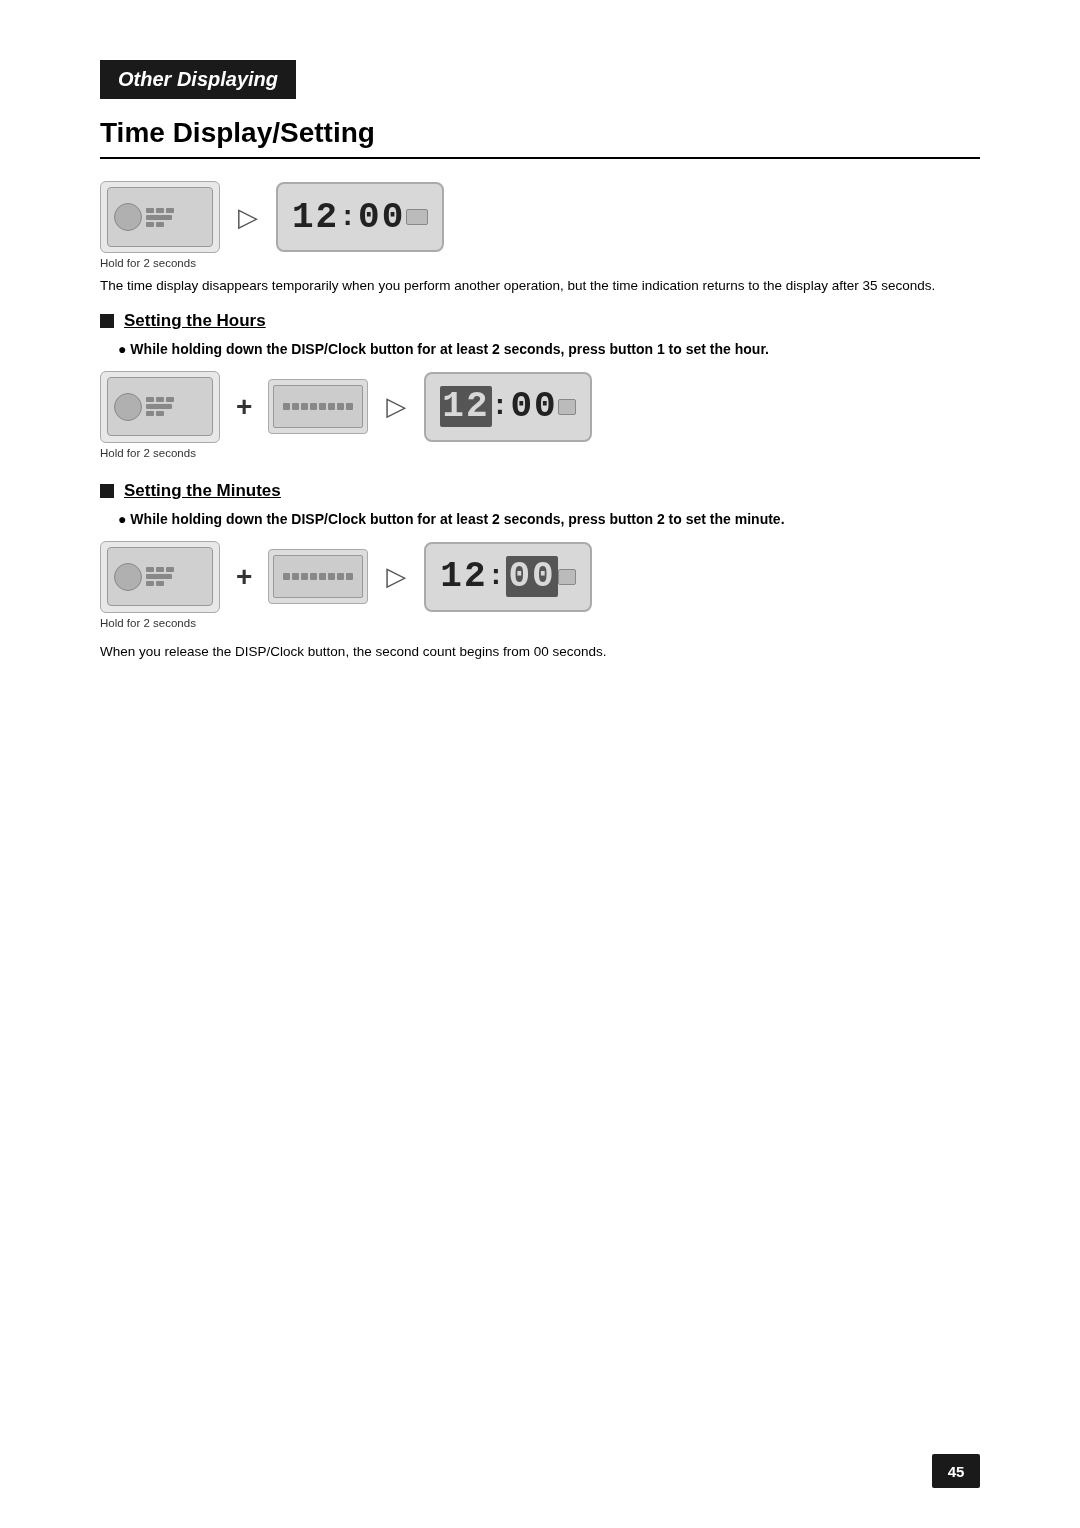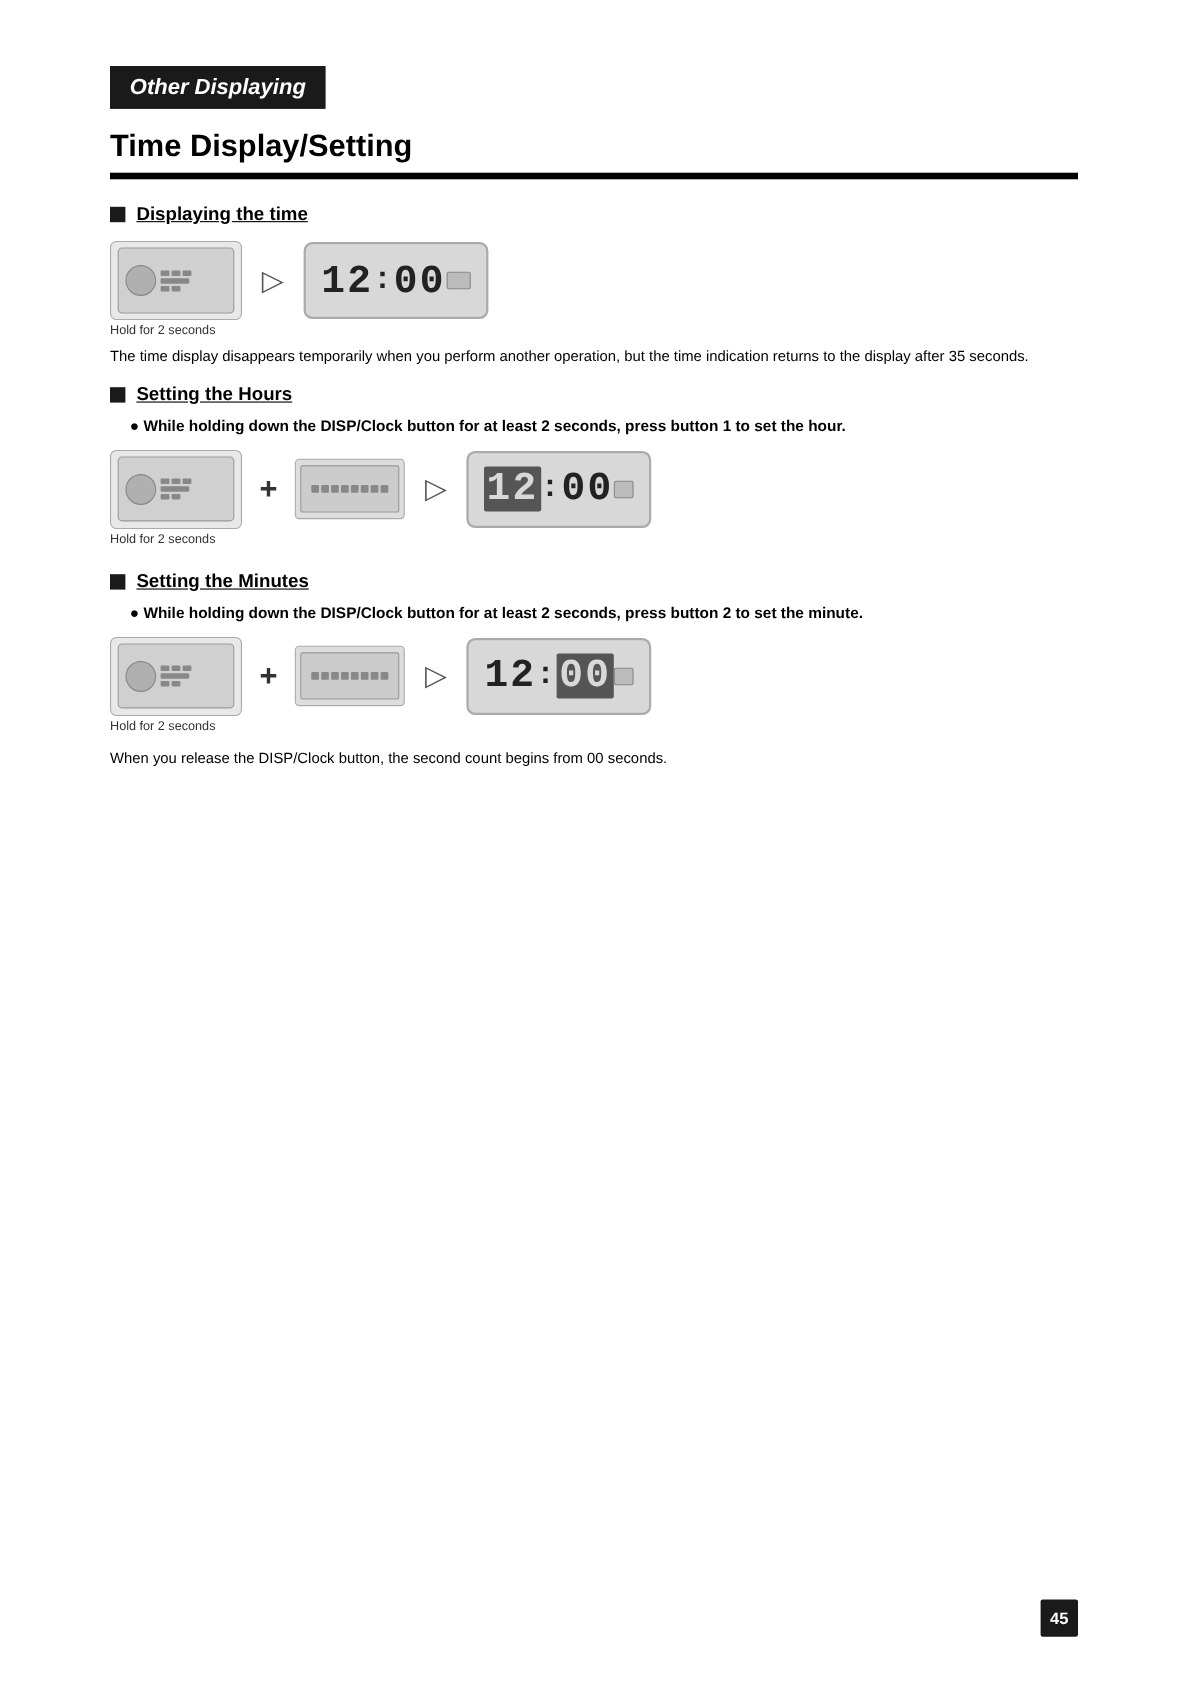--- a/index.html
+++ b/index.html
@@ -26,21 +26,21 @@
       color: #fff;
       font-style: italic;
       font-weight: bold;
       font-size: 20px;
     }
 
     
     .page-title {
       font-size: 28px;
       font-weight: bold;
-      border-bottom: 6px solid #000000;
+      border-bottom: 2px solid #000000;
       padding-bottom: 8px;
       margin-bottom: 22px;
     }
 
     
     .subsection {
       display: flex;
       align-items: center;
       margin-bottom: 10px;
       margin-top: 14px;
@@ -236,21 +236,21 @@
 
     
     .page-number {
       position: absolute;
       bottom: 40px;
       right: 100px;
       background: #1a1a1a;
       color: #fff;
       font-size: 15px;
       font-weight: bold;
-      width: 34px;
+      width: 48px;
       height: 34px;
       display: flex;
       align-items: center;
       justify-content: center;
       border-radius: 2px;
     }
 
     .diagram-caption-area {
       margin-left: 0;
     }
@@ -266,24 +266,20 @@
 
   
   <div class="section-header">
     <span>Other Displaying</span>
   </div>
 
   
   <div class="page-title">Time Display/Setting</div>
 
   
-  <div class="subsection">
-    <div class="subsection-square"></div>
-    <span class="subsection-title">Displaying the time</span>
-  </div>
 
 
   
   <div class="diagram-row">
 
     <div class="device-img">
       <div class="device-inner">
         <div class="device-knob"></div>
         <div class="device-buttons">
           <div class="device-btn-row">
@@ -368,21 +364,21 @@
       </div>
       <div class="display-icon-small"></div>
     </div>
   </div>
 
   <div class="diagram-caption-area">
     <div class="hold-label">Hold for 2 seconds</div>
   </div>
 
   
-  <div class="subsection" style="margin-top:22px;">
+  <div class="subsection" style="margin-top:22px;text-decoration:underline;">
     <div class="subsection-square"></div>
     <span class="subsection-title">Setting the Minutes</span>
   </div>
 
   <div class="bullet-text bold-text indent-block">While holding down the DISP/Clock button for at least 2 seconds, press button 2 to set the minute.</div>
 
   
   <div class="diagram-row">
 
     <div class="device-img">

